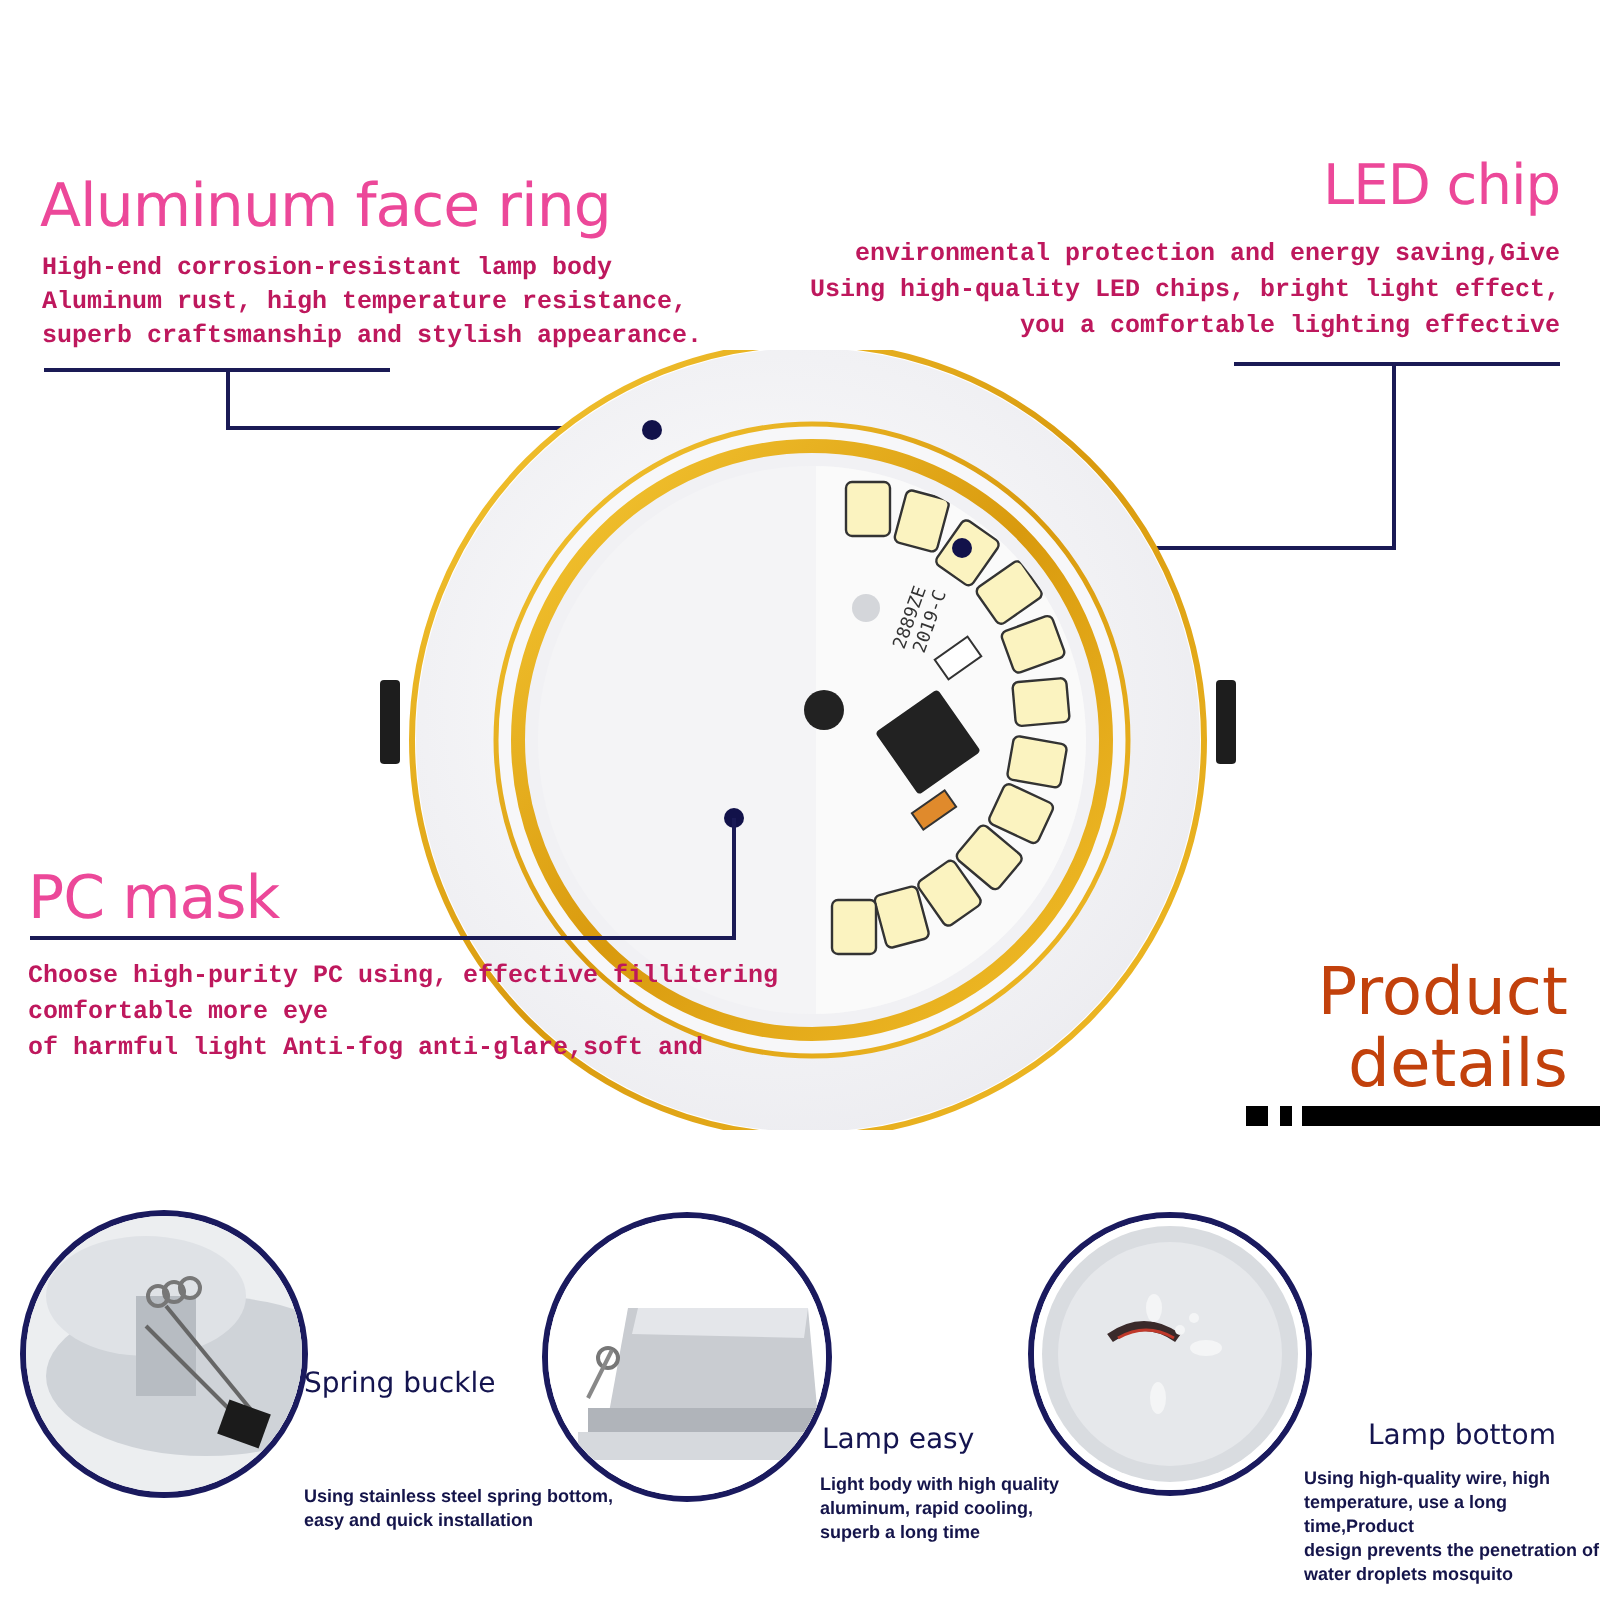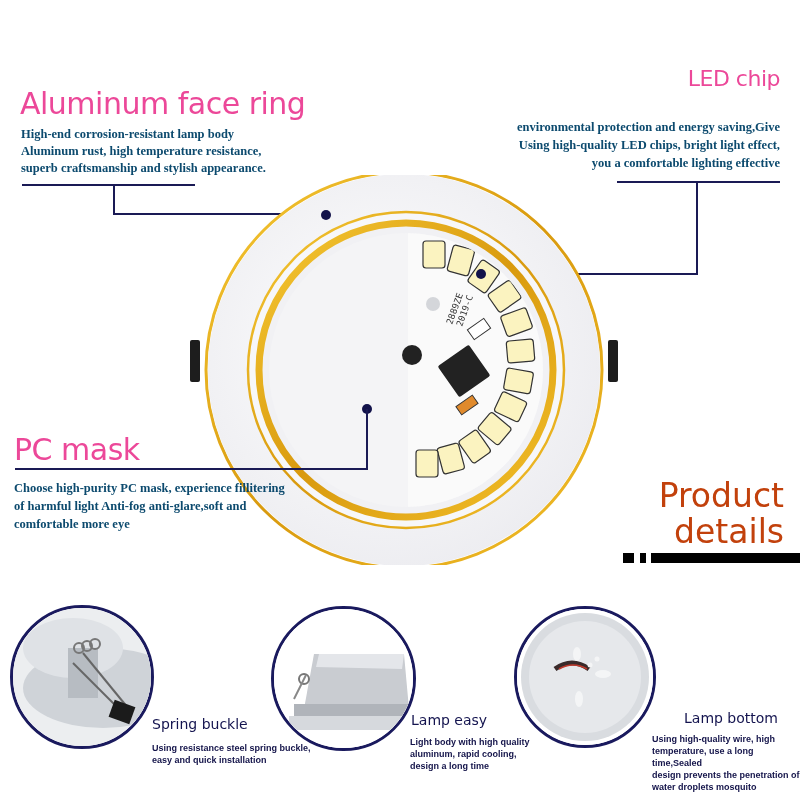--- a/index.html
+++ b/index.html
@@ -1,38 +1,38 @@
 <!DOCTYPE html>
 <html><head>
 <meta charset="utf-8">
 <style>
   html, body { margin:0; padding:0; background:#ffffff; }
   body { width:800px; height:800px; position:relative; overflow:hidden; font-family:"DejaVu Sans", sans-serif; color:#0f0f4a; }
   .abs { position:absolute; }
   .title { font-family:"DejaVu Sans", sans-serif; color:#ec4899; white-space:nowrap; letter-spacing:-0.5px; }
-  .desc { font-family:Liberation Serif, serif; color:#0c4a6e; font-weight:bold; }
+  .desc { font-family:Liberation Mono, monospace; color:#be185d; font-weight:bold; }
   .line { position:absolute; background:#1a1a55; }
   .navy-circle { position:absolute; border:3px solid #1a1a5e; border-radius:50%; background:#ffffff; overflow:hidden; box-sizing:border-box; }
   .small-title { font-family:"DejaVu Sans", sans-serif; color:#14144f; font-size:14px; white-space:nowrap; }
   .small-desc { font-family:"Liberation Sans", sans-serif; font-weight:bold; font-size:9px; line-height:12px; color:#14144a; }
 </style>
 </head>
 <body>
 
 <div class="abs title" style="left:20px;top:86px;font-size:30px;">Aluminum face ring</div>
 <div class="abs desc" style="left:21px;top:126px;font-size:12.5px;line-height:17px;">
   <div>High-end corrosion-resistant lamp body</div>
   <div>Aluminum rust, high temperature resistance,</div>
   <div>superb craftsmanship and stylish appearance.</div>
 </div>
 <div class="line" style="left:22px;top:184px;width:173px;height:2px;"></div>
 <div class="line" style="left:113px;top:184px;width:2px;height:31px;"></div>
 <div class="line" style="left:113px;top:213px;width:213px;height:2px;"></div>
 
-<div class="abs title" style="right:20px;top:66px;font-size:22px;text-align:center;">LED chip</div>
+<div class="abs title" style="right:20px;top:76px;font-size:28px;text-align:center;">LED chip</div>
 <div class="abs desc" style="right:20px;top:118px;font-size:12.5px;line-height:18px;text-align:right;">
   <div>environmental protection and energy saving,Give</div>
   <div>Using high-quality LED chips, bright light effect,</div>
   <div>you a comfortable lighting effective</div>
 </div>
 <div class="line" style="left:617px;top:181px;width:163px;height:2px;"></div>
 <div class="line" style="left:696px;top:181px;width:2px;height:94px;"></div>
 <div class="line" style="left:484px;top:273px;width:214px;height:2px;"></div>
 
 <div class="abs" style="left:190px;top:175px;width:430px;height:390px;">
@@ -95,23 +95,23 @@
     <circle cx="136" cy="40" r="5" fill="#12124a"></circle>
     <circle cx="291" cy="99" r="5" fill="#12124a"></circle>
     <circle cx="177" cy="234" r="5" fill="#12124a"></circle>
   </svg>
 </div>
 
 <div class="abs title" style="left:14px;top:432px;font-size:30px;">PC mask</div>
 <div class="line" style="left:15px;top:468px;width:353px;height:2px;"></div>
 <div class="line" style="left:366px;top:409px;width:2px;height:61px;"></div>
 <div class="abs desc" style="left:14px;top:479px;font-size:12.5px;line-height:18px;">
-  <div>Choose high-purity PC mask, experience fillitering</div>
+  <div>Choose high-purity PC using, effective fillitering</div>
+  <div>comfortable more eye</div>
   <div>of harmful light Anti-fog anti-glare,soft and</div>
-  <div>comfortable more eye</div>
 </div>
 
 <div class="abs" style="right:16px;top:478px;text-align:right;font-family:'DejaVu Sans', sans-serif;color:#c2410c;font-size:33px;line-height:36px;">
   <div>Product</div>
   <div>details</div>
 </div>
 <div class="abs" style="left:623px;top:553px;width:11px;height:10px;background:#000;"></div>
 <div class="abs" style="left:640px;top:553px;width:6px;height:10px;background:#000;"></div>
 <div class="abs" style="left:651px;top:553px;width:149px;height:10px;background:#000;"></div>
 
@@ -124,57 +124,57 @@
     <path d="M60 55 L110 105" stroke="#666" stroke-width="2" fill="none"></path>
     <path d="M70 45 L115 100" stroke="#666" stroke-width="2" fill="none"></path>
     <rect x="98" y="95" width="22" height="18" fill="#1b1b1b" transform="rotate(20 109 104)"></rect>
     <g stroke="#777" stroke-width="2" fill="none">
       <circle cx="66" cy="40" r="5"></circle>
         <circle cx="74" cy="38" r="5"></circle>
         <circle cx="82" cy="36" r="5"></circle>
     </g>
   </svg>
 </div>
-<div class="abs small-title" style="left:152px;top:716px;">Spring buckle</div>
+<div class="abs small-title" style="left:152px;top:684px;">Spring buckle</div>
 <div class="abs small-desc" style="left:152px;top:742px;">
-  <div>Using resistance steel spring buckle,</div>
+  <div>Using stainless steel spring bottom,</div>
   <div>easy and quick installation</div>
 </div>
 
 <div class="navy-circle" style="left:271px;top:606px;width:145px;height:145px;">
   <svg width="139" height="139" viewBox="0 0 139 139">
     <rect width="139" height="139" fill="#ffffff"></rect>
     <path d="M40 45 L130 45 L135 100 L30 100 Z" fill="#c9ccd1"></path>
     <path d="M45 45 L130 45 L128 60 L42 58 Z" fill="#e4e6ea"></path>
     <rect x="20" y="95" width="120" height="12" fill="#b0b4ba"></rect>
     <rect x="15" y="107" width="125" height="14" fill="#d6d9dd"></rect>
     <circle cx="30" cy="70" r="5" fill="none" stroke="#777" stroke-width="2"></circle>
     <path d="M20 90 L32 66" stroke="#888" stroke-width="2"></path>
   </svg>
 </div>
 <div class="abs small-title" style="left:411px;top:712px;">Lamp easy</div>
 <div class="abs small-desc" style="left:410px;top:736px;">
   <div>Light body with high quality</div>
   <div>aluminum, rapid cooling,</div>
-  <div>design a long time</div>
+  <div>superb a long time</div>
 </div>
 
 <div class="navy-circle" style="left:514px;top:606px;width:142px;height:142px;">
   <svg width="136" height="136" viewBox="0 0 136 136">
     <rect width="136" height="136" fill="#ffffff"></rect>
     <circle cx="68" cy="68" r="64" fill="#d9dce0"></circle>
     <circle cx="68" cy="68" r="56" fill="#e6e8eb"></circle>
     <path d="M38 60 Q55 48 72 60" stroke="#3a2a2a" stroke-width="5" fill="none"></path>
     <path d="M42 60 Q56 52 70 60" stroke="#c0392b" stroke-width="1.5" fill="none"></path>
     <ellipse cx="60" cy="45" rx="4" ry="7" fill="#f4f5f6"></ellipse>
     <ellipse cx="86" cy="65" rx="8" ry="4" fill="#f4f5f6"></ellipse>
     <ellipse cx="62" cy="90" rx="4" ry="8" fill="#f4f5f6"></ellipse>
     <circle cx="73" cy="56" r="2.5" fill="#f4f5f6"></circle>
     <circle cx="80" cy="50" r="2.5" fill="#f4f5f6"></circle>
   </svg>
 </div>
 <div class="abs small-title" style="left:652px;top:710px;margin-left:32px;">Lamp bottom</div>
 <div class="abs small-desc" style="left:652px;top:733px;">
   <div>Using high-quality wire, high</div>
-  <div>temperature, use a long time,Sealed</div>
+  <div>temperature, use a long time,Product</div>
   <div>design prevents the penetration of</div>
   <div>water droplets mosquito</div>
 </div>
 
 </body></html>

